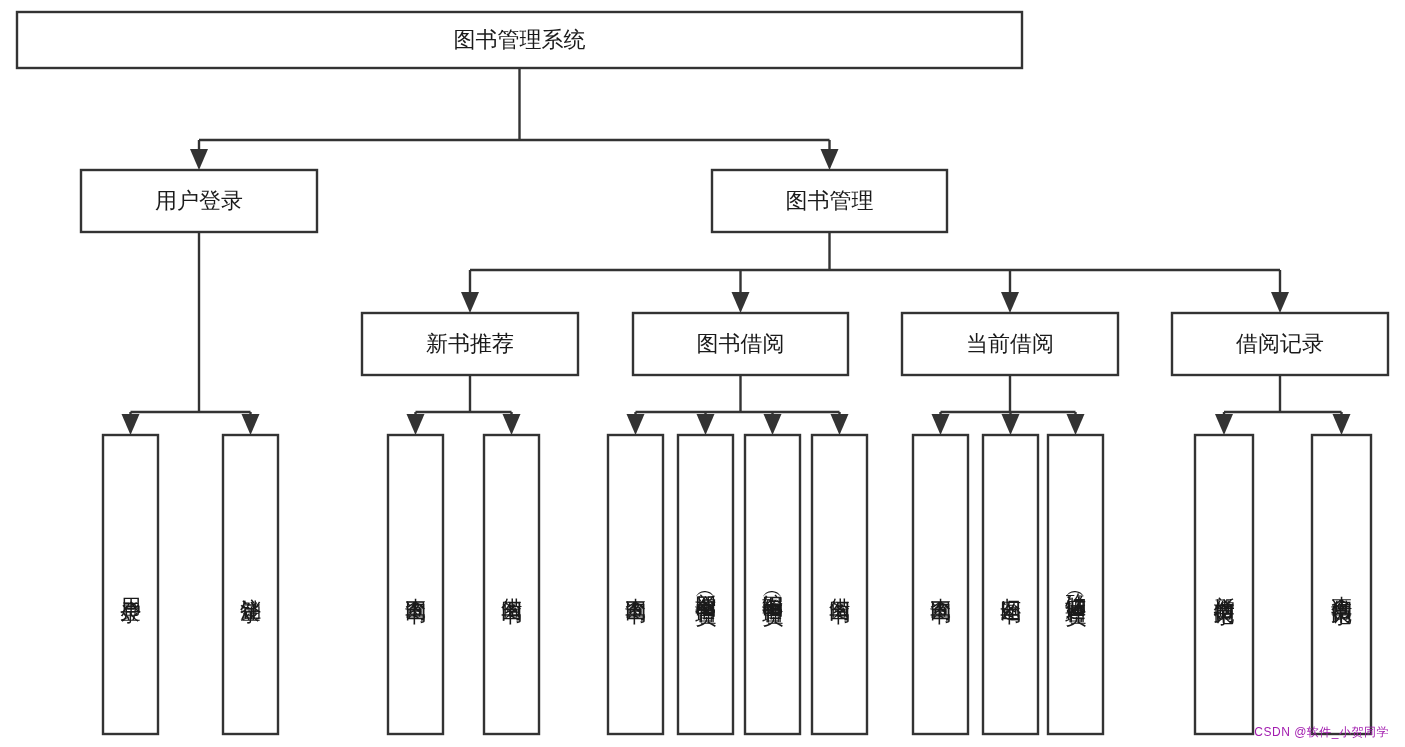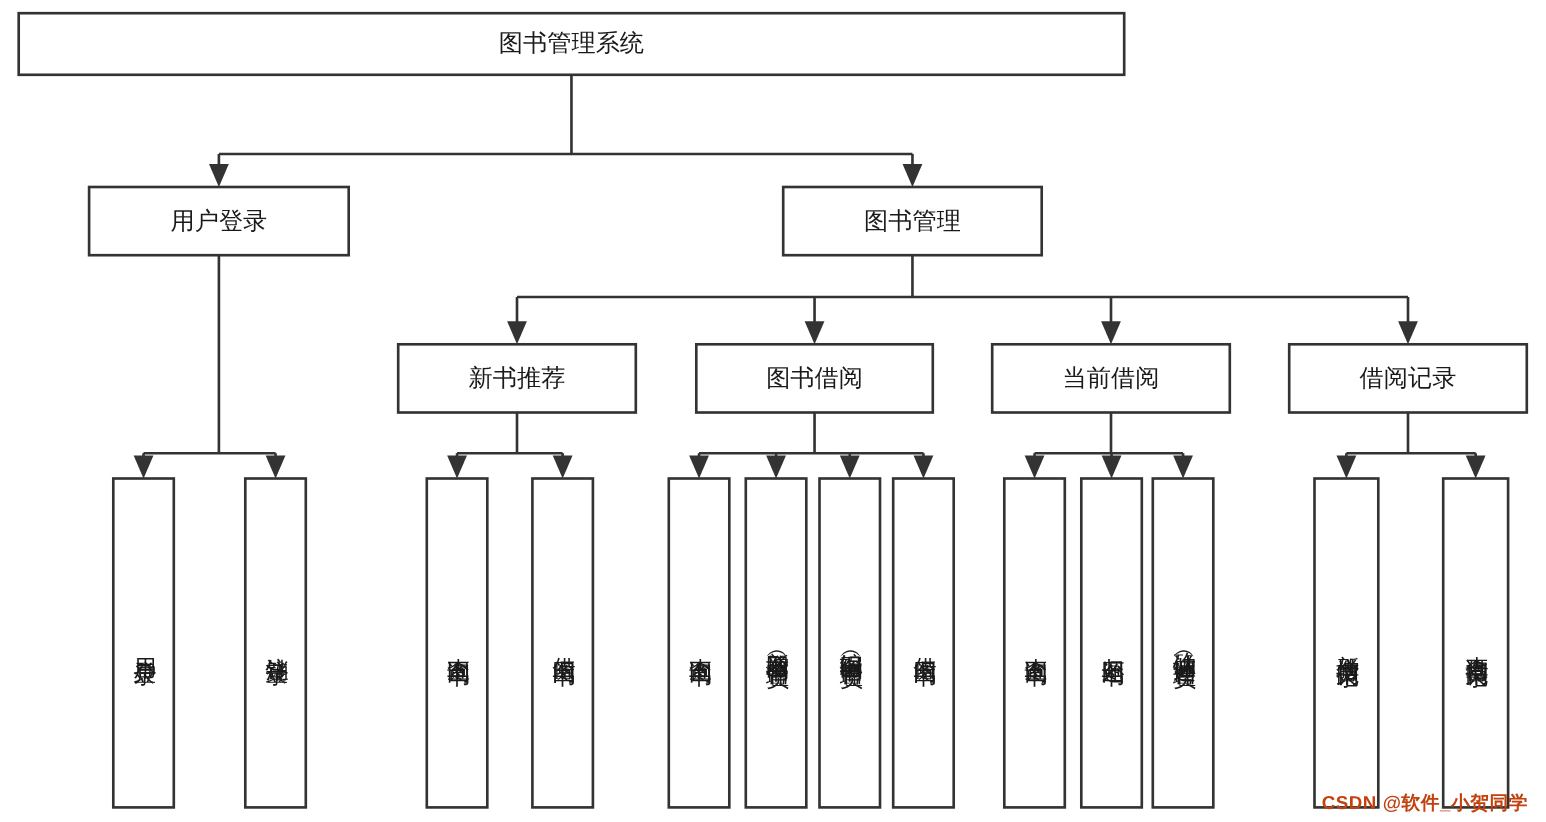--- a/index.html
+++ b/index.html
@@ -62,25 +62,24 @@
     align-items: center;
     justify-content: center;
     white-space: nowrap;
     pointer-events: none;
   }
   .watermark {
     position: absolute;
     right: 16px;
     bottom: 6px;
     font-family: "Liberation Sans", "DejaVu Sans", sans-serif;
-    font-size: 17px;
-    color: #c2410c;
+    font-size: 12px;
+    color: #a21caf;
     white-space: nowrap;
     letter-spacing: 0.5px;
-    font-weight: bold;
   }
 </style>
 </head>
 <body>
 
 <div id="diagram-root">
   <svg class="tree-canvas" viewBox="0 0 1405 747" xmlns="http://www.w3.org/2000/svg">
     <g id="edges-layer">
         <line x1="519.5" y1="68" x2="519.5" y2="140" class="edge-line"></line>
         <line x1="199" y1="140" x2="829.5" y2="140" class="edge-line"></line>

